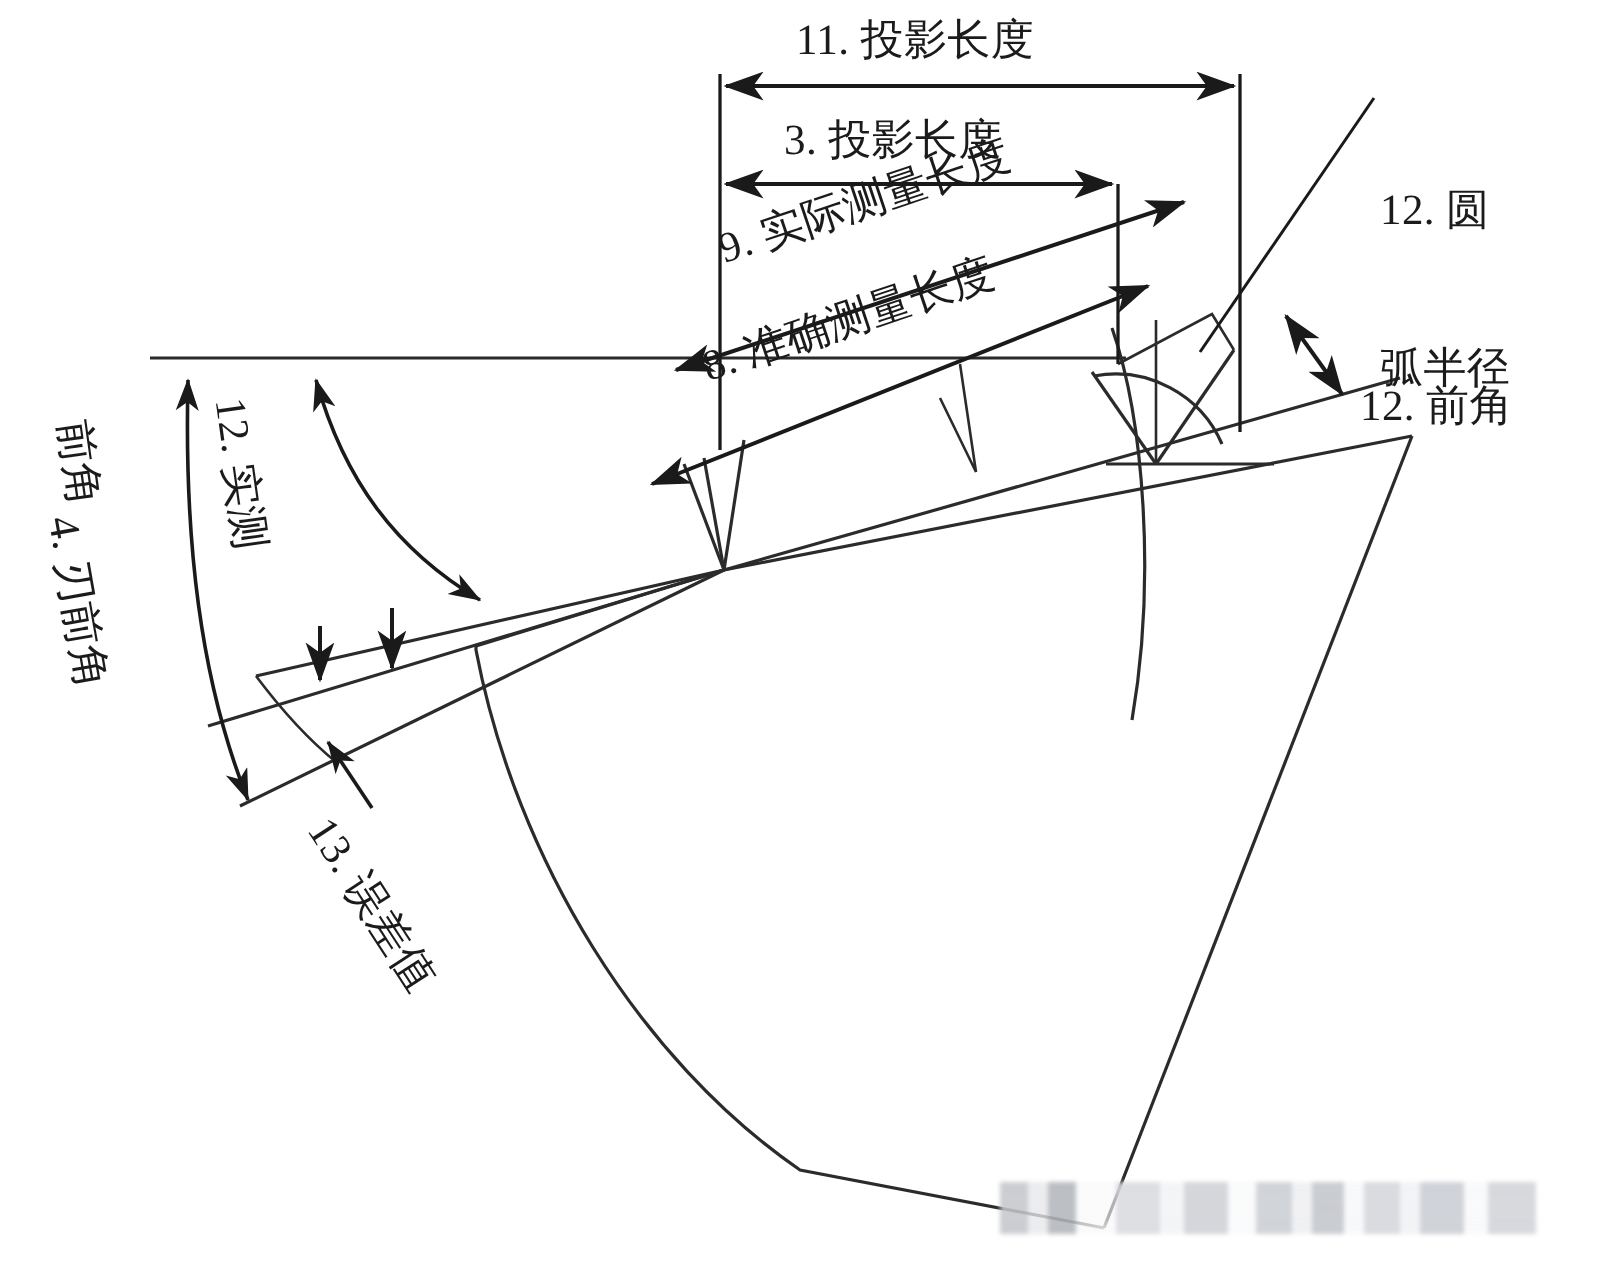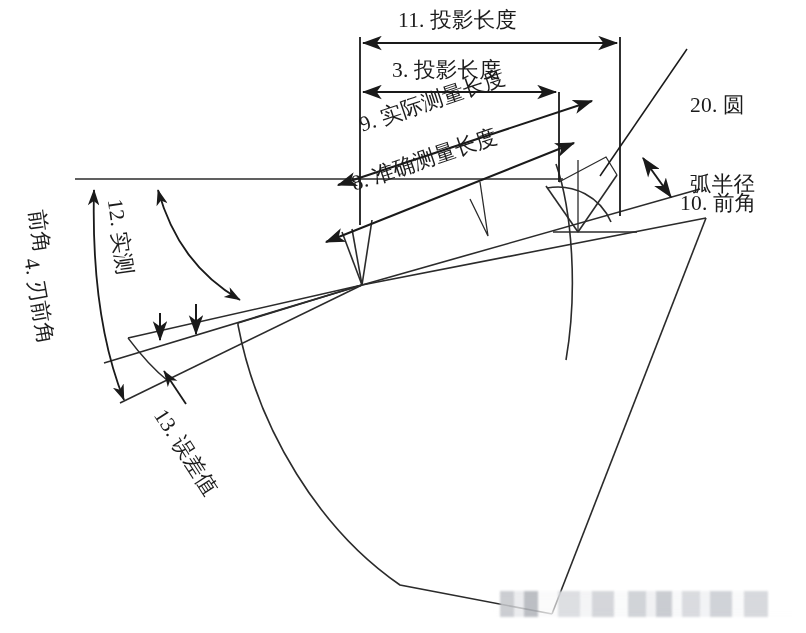--- a/index.html
+++ b/index.html
@@ -183,26 +183,26 @@
 
   <div class="lbl-pos" style="left:398px; top:7px;">11. 投影长度</div>
 
   <div class="lbl-pos" style="left:392px; top:57px;">3. 投影长度</div>
 
   <div class="lbl-pos" style="left:360px; top:112px; transform:rotate(-18.5deg); transform-origin:left center;">9. 实际测量长度</div>
 
   <div class="lbl-pos" style="left:352px; top:171px; transform:rotate(-18.5deg); transform-origin:left center;">8. 准确测量长度</div>
 
   <div class="lbl-pos" style="left:690px; top:40px;">
-    <div>20. 圆</div>
+    <div>12. 圆</div>
     <div>弧半径</div>
   </div>
 
   <div class="lbl-pos" style="left:680px; top:138px;">
-    <div>10. 前角</div>
+    <div>12. 前角</div>
   </div>
 
   <div class="lbl-pos" style="left:179px; top:190px; width:0; transform:rotate(82deg); transform-origin:left top;">
     <div style="white-space:nowrap;">12. 实测</div>
     <div style="white-space:nowrap;">前角</div>
   </div>
 
   <div class="lbl-pos" style="left:44px; top:256px; white-space:nowrap;
               transform:rotate(80deg); transform-origin:left top;">4. 刃前角</div>
 

